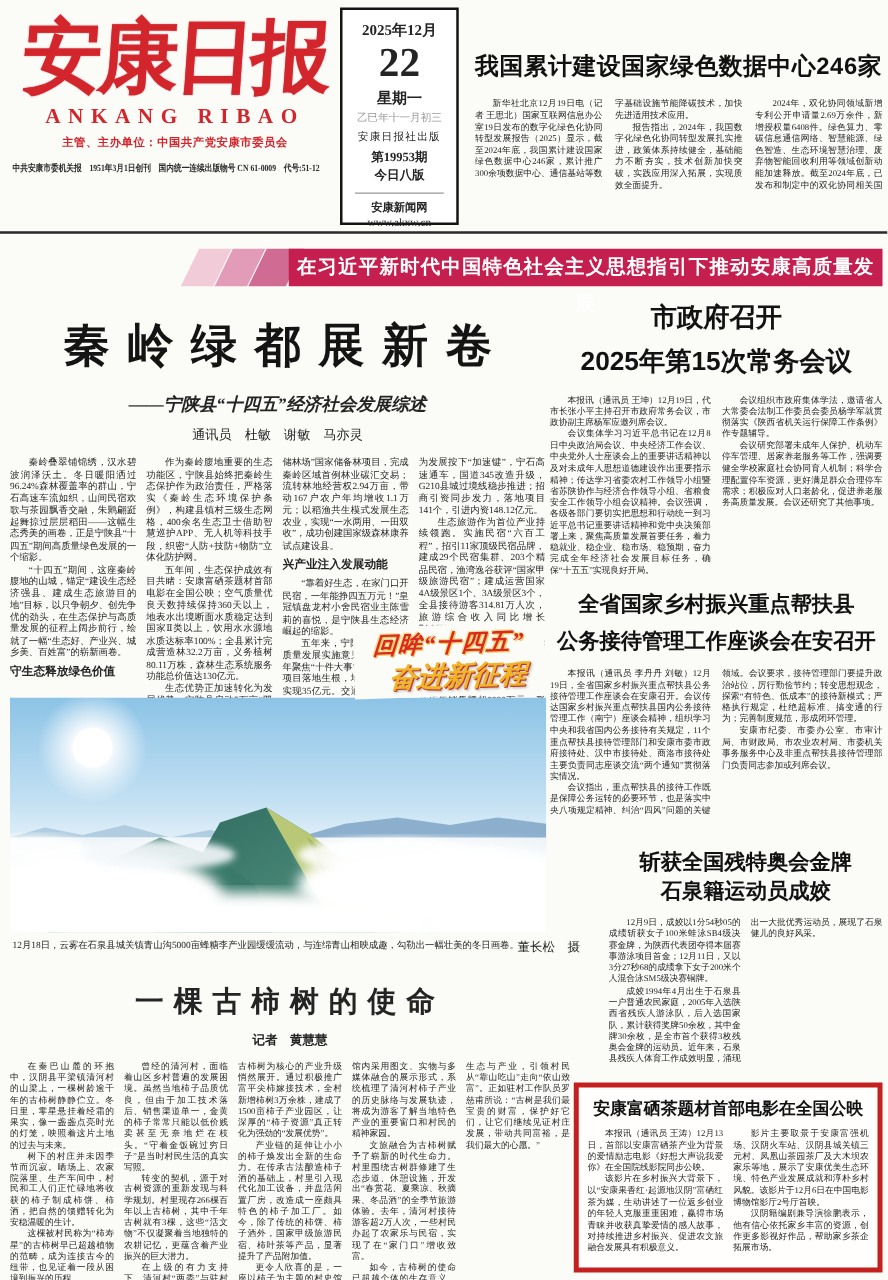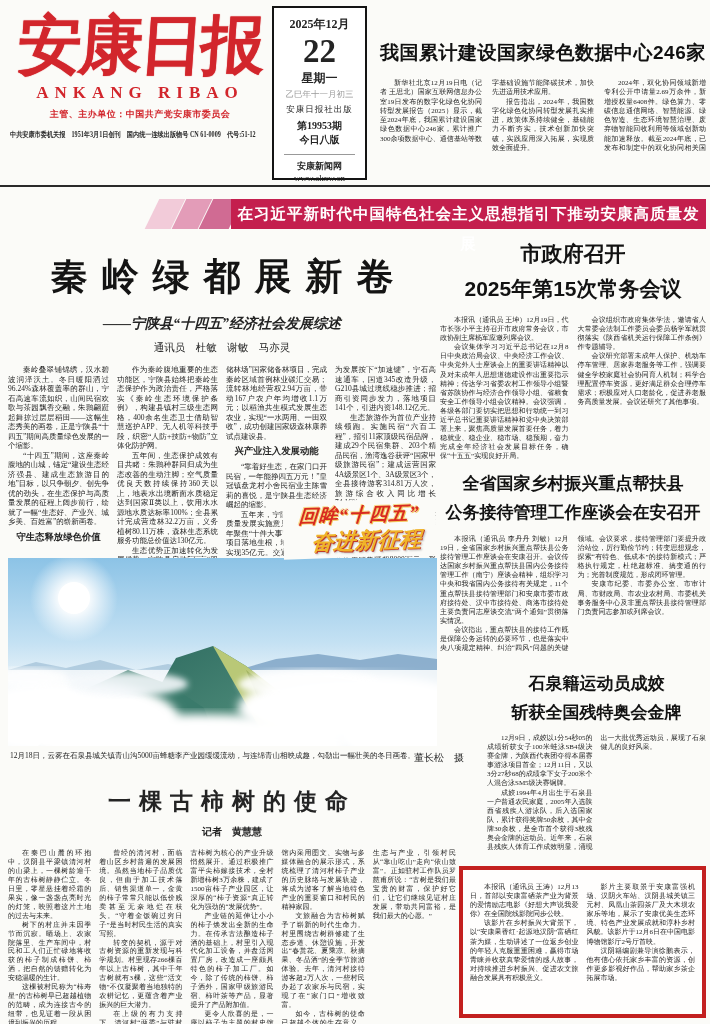--- a/index.html
+++ b/index.html
@@ -67,21 +67,21 @@
   #banner-bar {
     position:absolute; left:231px; top:0; width:475px; height:30px;
     background:#c41f4e; color:#fff; font-weight:bold; font-size:15.5px;
     line-height:30px; text-align:center; letter-spacing:1px;
   }
 
   
   .col-flow { text-align:justify; overflow:hidden; column-fill:auto; }
   .col-flow p { text-indent:2em; margin:0; }
   .col-flow p.flow-sub {
-    text-indent:0; text-align:center; font-weight:bold; font-size:1.25em;
+    text-indent:0; text-align:left; font-weight:bold; font-size:1.25em;
     margin:5px 0 4px; font-family:"Liberation Sans","DejaVu Sans",sans-serif;
   }
 
   
   #main-article { position:absolute; left:8px; top:240px; width:428px; }
   #main-title {
     margin-top:12px; text-align:center; font-weight:900; font-size:37px;
     letter-spacing:14px; padding-left:14px; color:#141414;
   }
   #main-subtitle { text-align:center; font-weight:bold; font-size:14px; margin-top:13px;font-style:italic; }
@@ -194,21 +194,21 @@
 
 <div id="main-article">
   <div id="main-title">秦岭绿都展新卷</div>
   <div id="main-subtitle">——宁陕县“十四五”经济社会发展综述</div>
   <div id="main-byline">通讯员　杜敏　谢敏　马亦灵</div>
   <div id="main-body" class="col-flow">
       <p>秦岭叠翠铺锦绣，汉水碧波润泽沃土。冬日暖阳洒过96.24%森林覆盖率的群山，宁石高速车流如织，山间民宿欢歌与茶园飘香交融，朱鹮翩跹起舞掠过层层稻田——这幅生态秀美的画卷，正是宁陕县“十四五”期间高质量绿色发展的一个缩影。</p>
       <p>“十四五”期间，这座秦岭腹地的山城，锚定“建设生态经济强县、建成生态旅游目的地”目标，以只争朝夕、创先争优的劲头，在生态保护与高质量发展的征程上阔步前行，绘就了一幅“生态好、产业兴、城乡美、百姓富”的崭新画卷。</p>
       <p class="flow-sub">守生态释放绿色价值</p>
       <p>作为秦岭腹地重要的生态功能区，宁陕县始终把秦岭生态保护作为政治责任，严格落实《秦岭生态环境保护条例》，构建县镇村三级生态网格，400余名生态卫士借助智慧巡护APP、无人机等科技手段，织密“人防+技防+物防”立体化防护网。</p>
-      <p>五年间，生态保护成效有目共睹：朱鹮种群回归成为生态改善的生动注脚；空气质量优良天数持续保持360天以上，地表水出境断面水质稳定达到国家Ⅱ类以上，饮用水水源地水质达标率100%；全县累计完成营造林32.2万亩，义务植树80.11万株，森林生态系统服务功能总价值达130亿元。</p>
+      <p>五年间，生态保护成效有目共睹：安康富硒茶题材首部电影在全国公映；空气质量优良天数持续保持360天以上，地表水出境断面水质稳定达到国家Ⅱ类以上，饮用水水源地水质达标率100%；全县累计完成营造林32.2万亩，义务植树80.11万株，森林生态系统服务功能总价值达130亿元。</p>
       <p>生态优势正加速转化为发展优势。宁陕县启动5万亩“双储林场”国家储备林项目，完成秦岭区域首例林业碳汇交易；流转林地经营权2.94万亩，带动167户农户年均增收1.1万元；以稻渔共生模式发展生态农业，实现“一水两用、一田双收”，成功创建国家级森林康养试点建设县。</p>
       <p class="flow-sub">兴产业注入发展动能</p>
       <p>“靠着好生态，在家门口开民宿，一年能挣四五万元！”皇冠镇盘龙村小舍民宿业主陈雪莉的喜悦，是宁陕县生态经济崛起的缩影。</p>
       <p>五年来，宁陕县以14个高质量发展实施意见为引擎，每年聚焦“十件大事”，432个重点项目落地生根，地区生产总值实现35亿元。交通瓶颈的打破为发展按下“加速键”，宁石高速通车，国道345改造升级，G210县城过境线稳步推进；招商引资同步发力，落地项目141个，引进内资148.12亿元。</p>
       <p>生态旅游作为首位产业持续领跑。实施民宿“六百工程”，招引11家顶级民宿品牌，建成29个民宿集群、203个精品民宿，渔湾逸谷获评“国家甲级旅游民宿”；建成运营国家4A级景区1个、3A级景区3个，全县接待游客314.81万人次，旅游综合收入同比增长74.16%。</p>
       <p>农林产业与品牌建设齐头并进，围绕“菌果药畜茶”构建特色经济林36万亩、林下经济18万亩，培育18个“国字号”农产品品牌；29家“宁陕山珍”专营店年销售额超8000万元，形成“一业引领、多业协同”的发展格局。</p>
     </div>
 </div>
 
 <div id="promo-badge">
@@ -278,29 +278,30 @@
   <div id="rec-t1" class="r-title">全省国家乡村振兴重点帮扶县</div>
   <div id="rec-t2" class="r-title">公务接待管理工作座谈会在安召开</div>
   <div id="rec-body" class="col-flow">
       <p>本报讯（通讯员 李丹丹 刘敏）12月19日，全省国家乡村振兴重点帮扶县公务接待管理工作座谈会在安康召开。会议传达国家乡村振兴重点帮扶县国内公务接待管理工作（南宁）座谈会精神，组织学习中央和我省国内公务接待有关规定，11个重点帮扶县接待管理部门和安康市委市政府接待处、汉中市接待处、商洛市接待处主要负责同志座谈交流“两个通知”贯彻落实情况。</p>
       <p>会议指出，重点帮扶县的接待工作既是保障公务运转的必要环节，也是落实中央八项规定精神、纠治“四风”问题的关键领域。会议要求，接待管理部门要提升政治站位，厉行勤俭节约；转变思想观念，探索“有特色、低成本”的接待新模式；严格执行规定，杜绝超标准、搞变通的行为；完善制度规范，形成闭环管理。</p>
       <p>安康市纪委、市委办公室、市审计局、市财政局、市农业农村局、市委机关事务服务中心及非重点帮扶县接待管理部门负责同志参加或列席会议。</p>
     </div>
 </div>
 
 <div id="athlete-article">
+  <div id="ath-t2" class="r-title">斩获全国残特奥会金牌</div>
   <div id="ath-t1" class="r-title">石泉籍运动员成姣</div>
-  <div id="ath-t2" class="r-title">斩获全国残特奥会金牌</div>
   <div id="ath-body" class="col-flow">
       <p>12月9日，成姣以1分54秒05的成绩斩获女子100米蛙泳SB4级决赛金牌，为陕西代表团夺得本届赛事游泳项目首金；12月11日，又以3分27秒68的成绩拿下女子200米个人混合泳SM5级决赛铜牌。</p>
       <p>成姣1994年4月出生于石泉县一户普通农民家庭，2005年入选陕西省残疾人游泳队，后入选国家队，累计获得奖牌50余枚，其中金牌30余枚，是全市首个获得3枚残奥会金牌的运动员。近年来，石泉县残疾人体育工作成效明显，涌现出一大批优秀运动员，展现了石泉健儿的良好风采。</p>
     </div>
 </div>
 
 <div id="movie-article">
+  <div id="movie-title" class="r-title">安康富硒茶题材首部电影在全国公映</div>
   <div id="movie-body" class="col-flow">
       <p>本报讯（通讯员 王涛）12月13日，首部以安康富硒茶产业为背景的爱情励志电影《好想大声说我爱你》在全国院线影院同步公映。</p>
       <p>该影片在乡村振兴大背景下，以“安康果香红·起源地汉阴”富硒红茶为媒，生动讲述了一位返乡创业的年轻人克服重重困难，赢得市场青睐并收获真挚爱情的感人故事，对持续推进乡村振兴、促进农文旅融合发展具有积极意义。</p>
       <p>影片主要取景于安康富强机场、汉阴火车站、汉阴县城关镇三元村、凤凰山茶园茶厂及大木坝农家乐等地，展示了安康优美生态环境、特色产业发展成就和淳朴乡村风貌。该影片于12月6日在中国电影博物馆影厅2号厅首映。</p>
       <p>汉阴籍编剧兼导演徐鹏表示，他有信心依托家乡丰富的资源，创作更多影视好作品，帮助家乡茶企拓展市场。</p>
     </div>
 </div>
 
 <div id="persimmon-article">
   <div id="per-title">一棵古柿树的使命</div>

